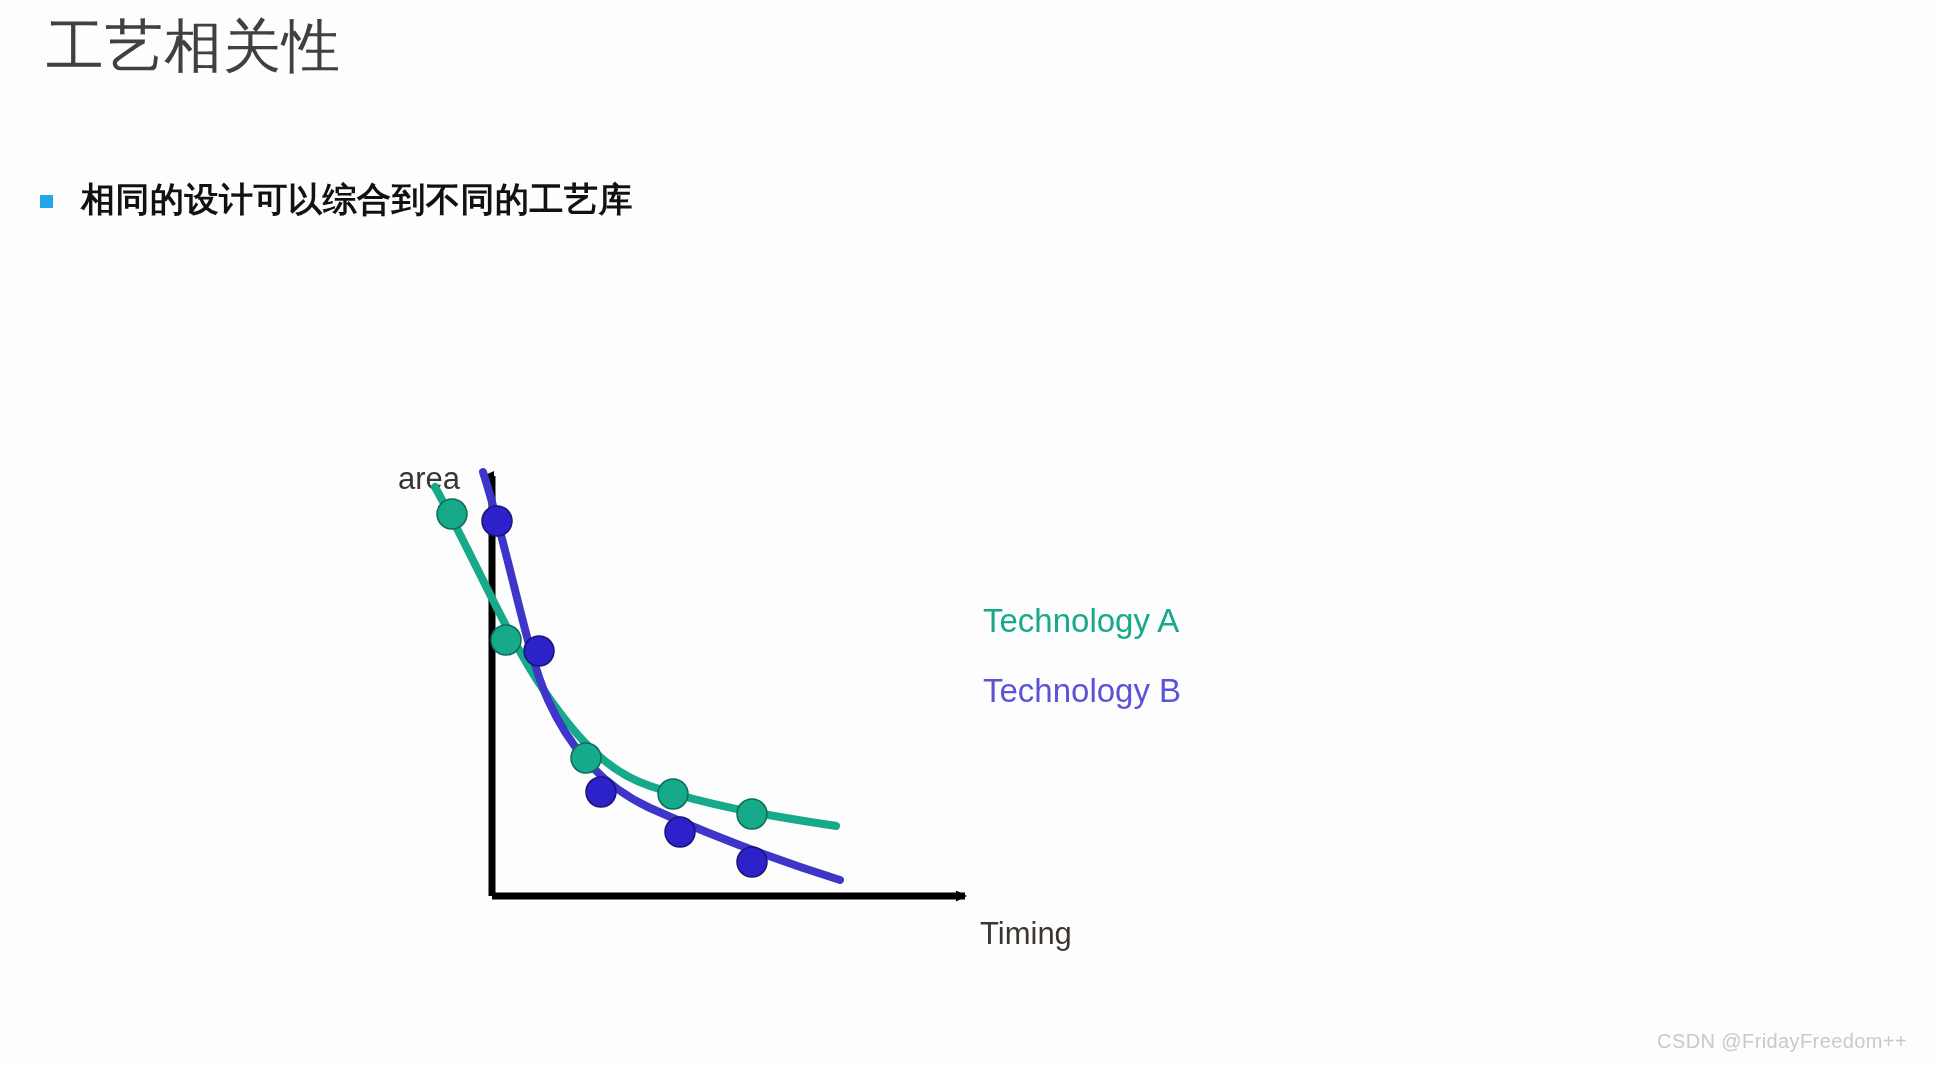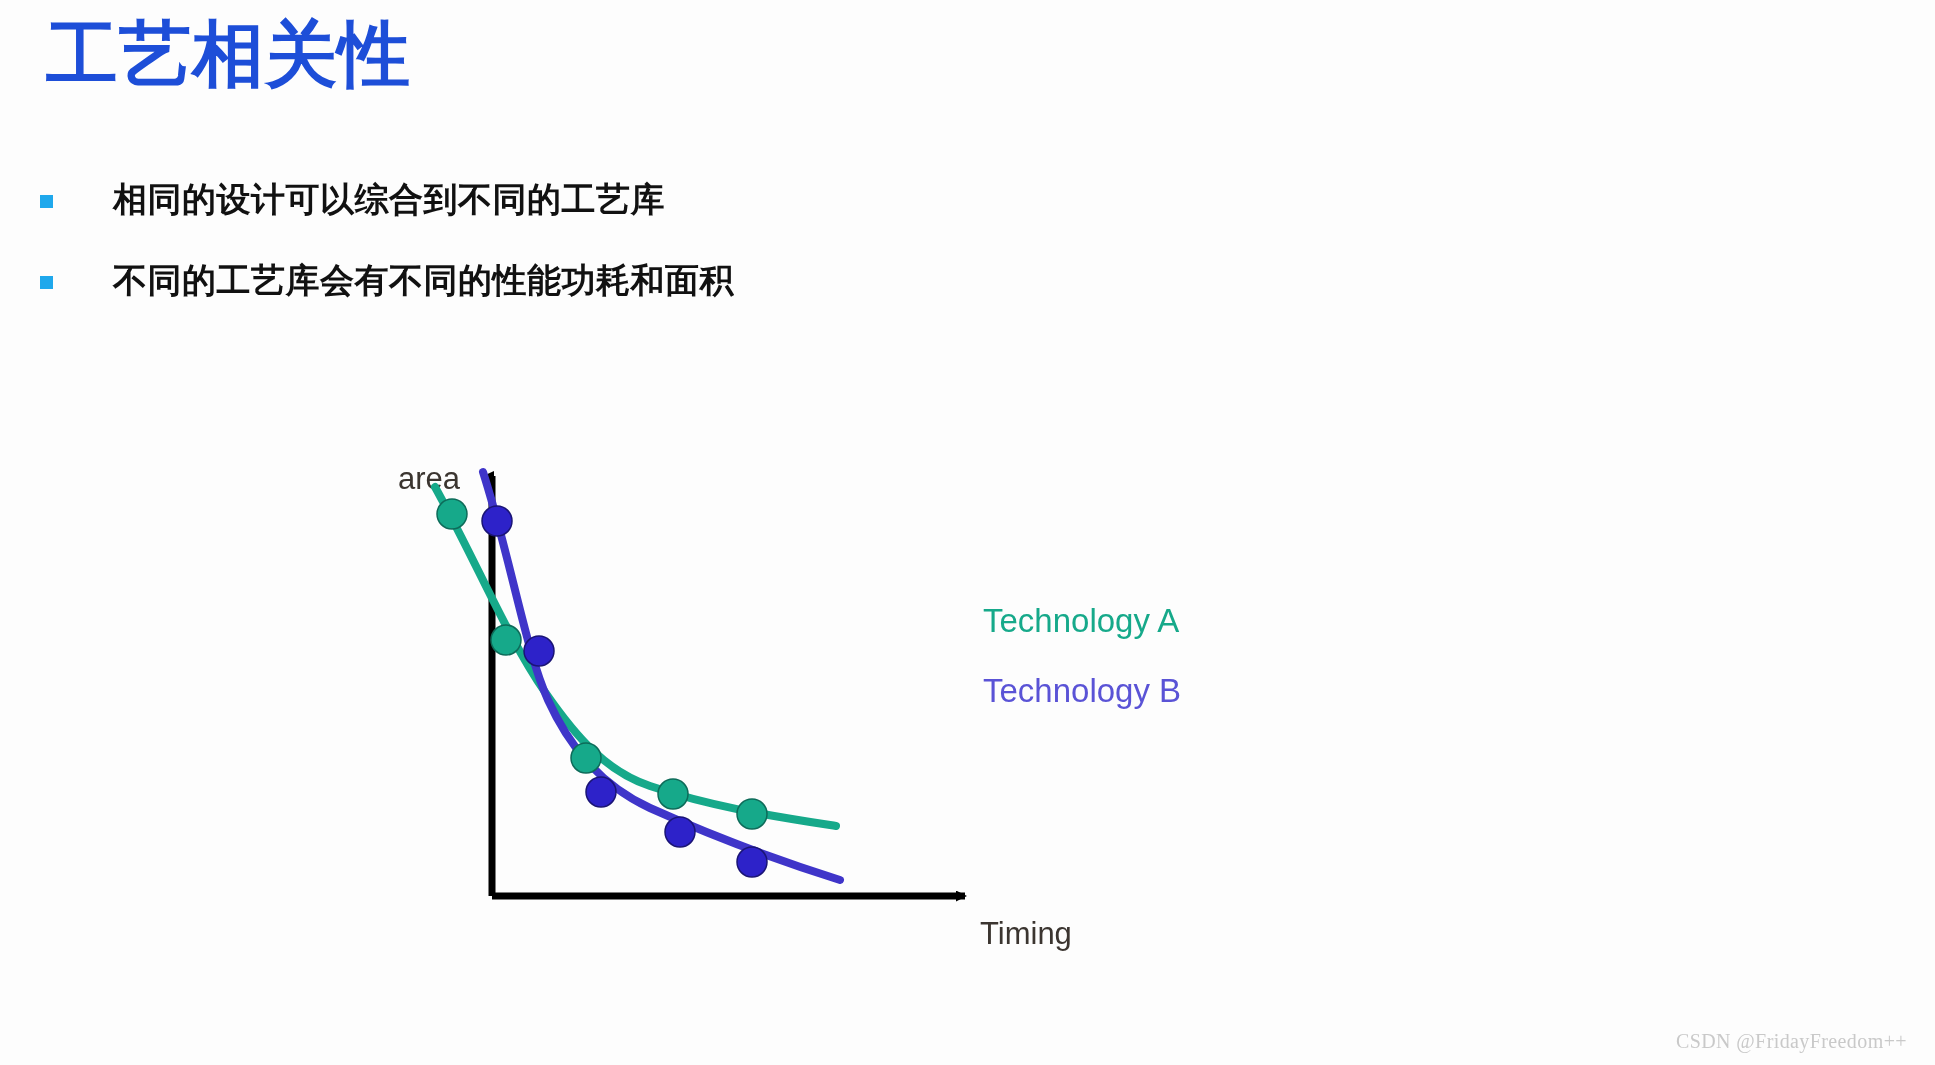--- a/index.html
+++ b/index.html
@@ -15,40 +15,39 @@
     overflow: hidden;
     font-family: "Liberation Sans", "DejaVu Sans", sans-serif;
     background: #fdfdfd;
   }
 
   
   #slide-title {
     position: absolute;
     left: 46px;
     top: 13px;
-    font-size: 72px;
-    font-weight: 700;
+    font-size: 58px;
+    font-weight: 400;
     line-height: 1.15;
-    color: #1d4ed8;
+    color: #404040;
     letter-spacing: 1px;
     white-space: nowrap;
   }
 
   
   #bullet-list {
     position: absolute;
     left: 40px;
     top: 178px;
     width: 1200px;
   }
   .bullet-row {
     display: flex;
     align-items: flex-start;
     margin-bottom: 38px;
-    gap: 32px;
   }
   .bullet-marker {
     width: 13px;
     height: 13px;
     background: #1fa8ec;
     margin-top: 17px;
     margin-right: 28px;
     flex: 0 0 auto;
   }
   .bullet-text {
@@ -85,39 +84,34 @@
 
   
   #watermark {
     position: absolute;
     right: 28px;
     bottom: 12px;
     font-size: 20px;
     color: #c9c9c9;
     letter-spacing: 0.4px;
     white-space: nowrap;
-    font-family: Liberation Serif, serif;
   }
 </style>
 </head>
 <body>
 
 <div id="slide-title">工艺相关性</div>
 
 <div id="bullet-list">
 
   <div class="bullet-row">
     <span class="bullet-marker"></span>
     <span class="bullet-text">相同的设计可以综合到不同的工艺库</span>
   </div>
 
-  <div class="bullet-row">
-    <span class="bullet-marker"></span>
-    <span class="bullet-text">不同的工艺库会有不同的性能功耗和面积</span>
-  </div>
 
 </div>
 
 <div id="chart-figure">
   <svg id="chart-svg" viewBox="0 0 1000 560" xmlns="http://www.w3.org/2000/svg">
 
     <defs>
       <marker id="arrow-up" markerWidth="12" markerHeight="12" refX="5" refY="9" orient="auto" markerUnits="userSpaceOnUse">
         <path d="M5,0 L10,11 L0,11 Z" fill="#000000"></path>
       </marker>

